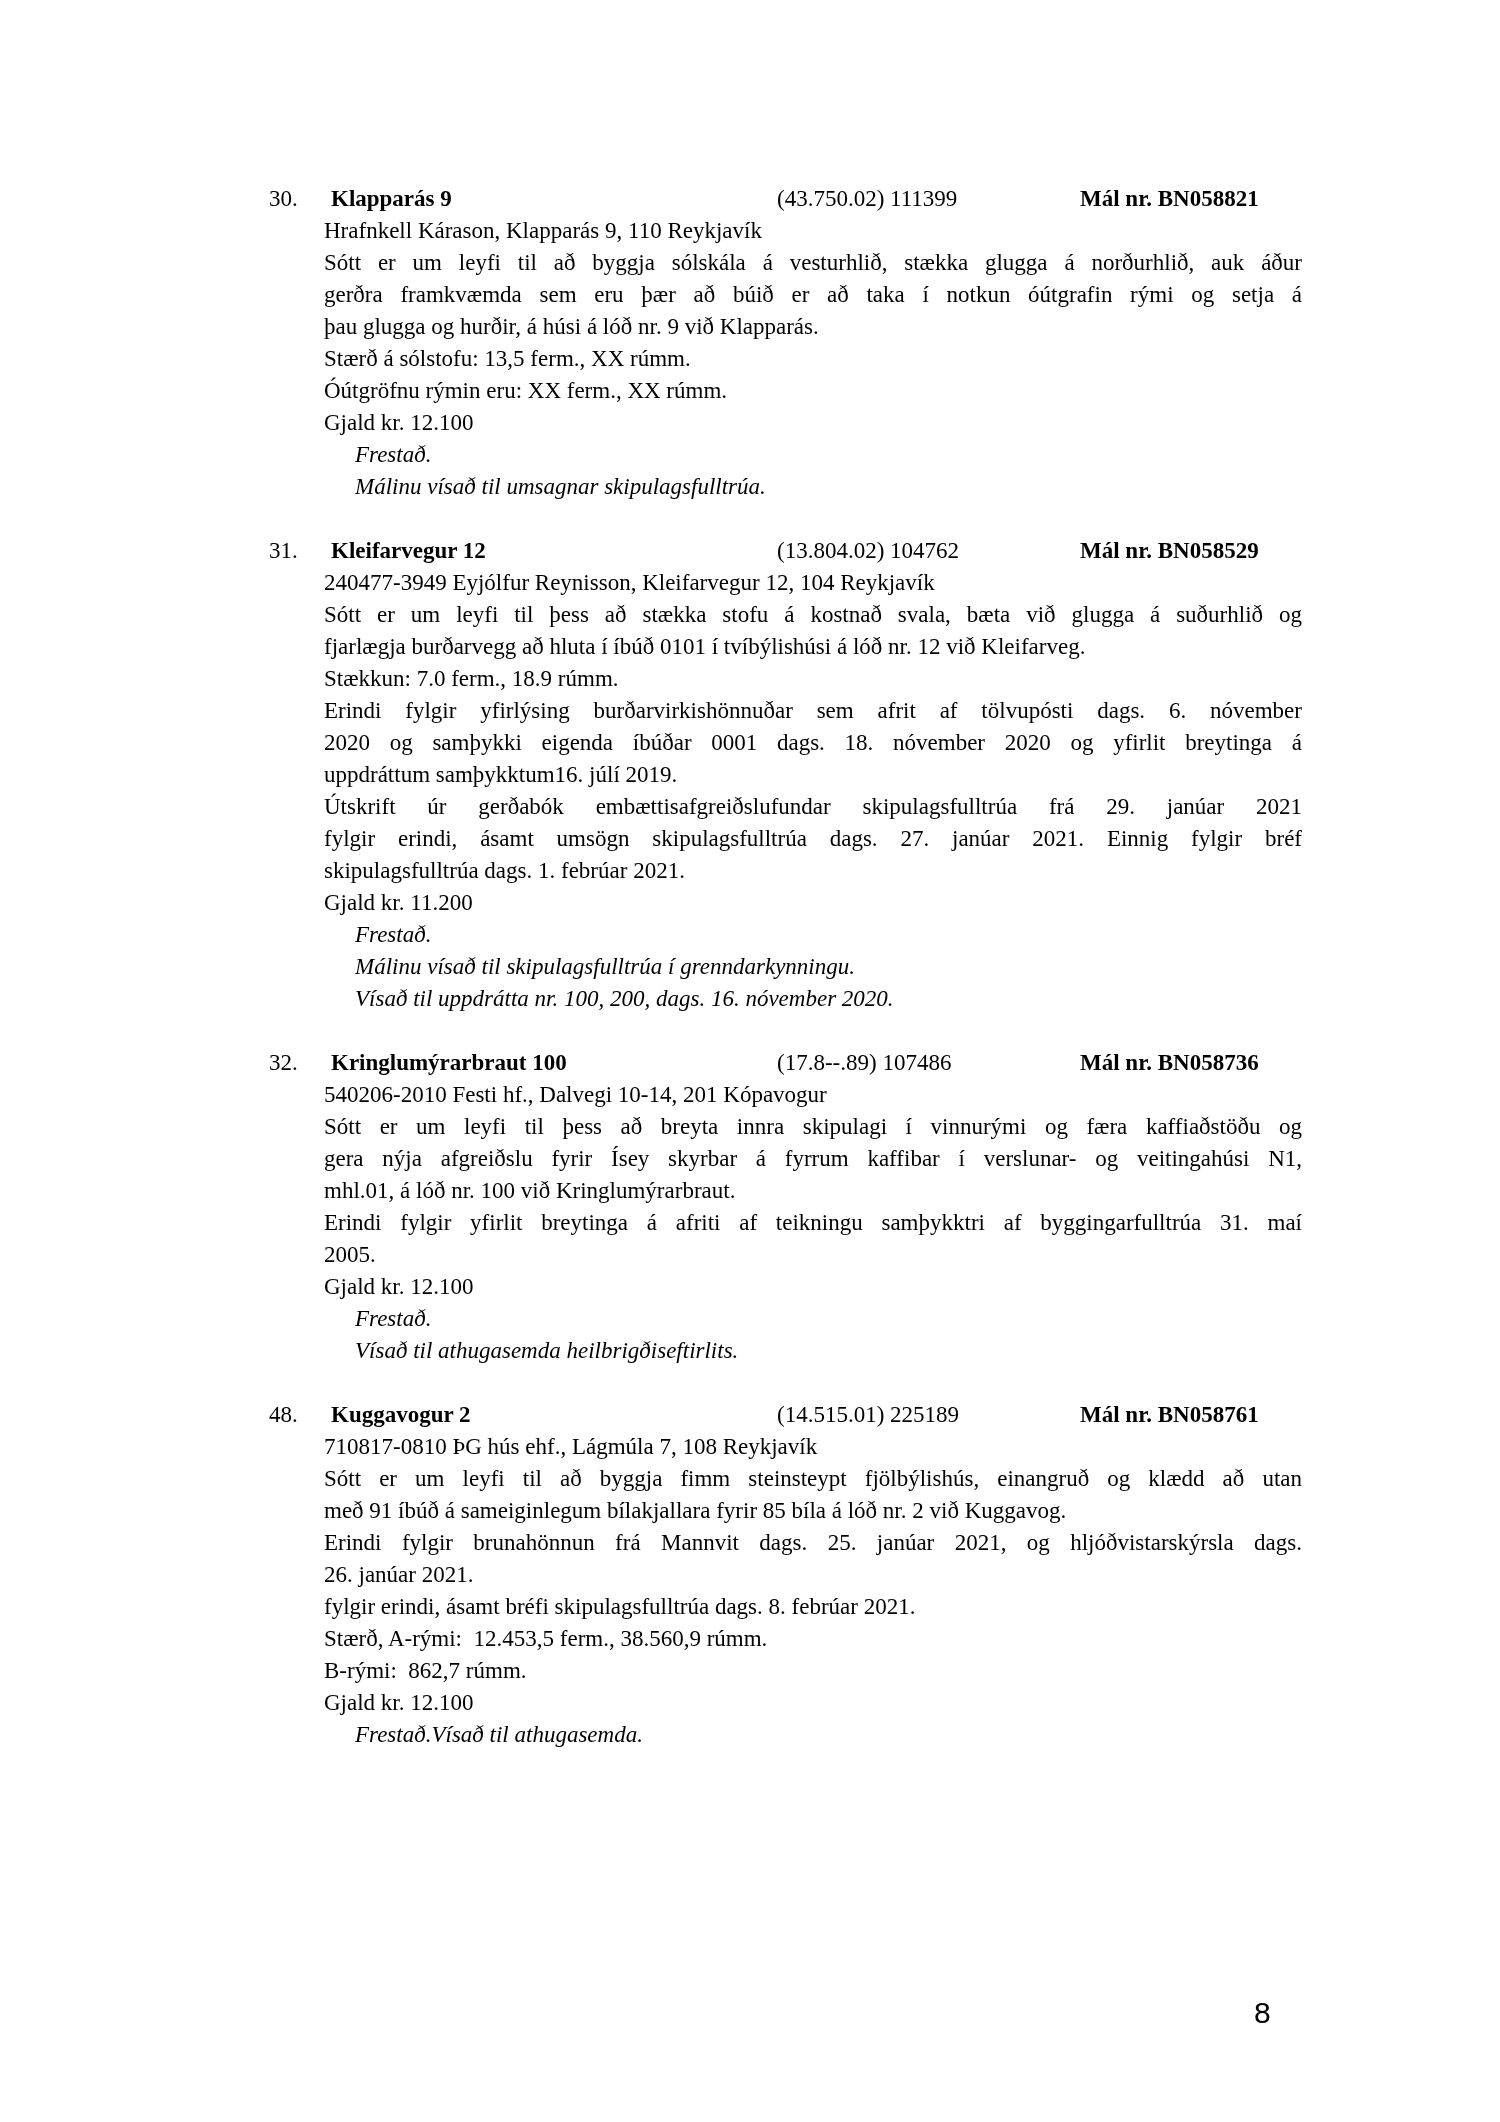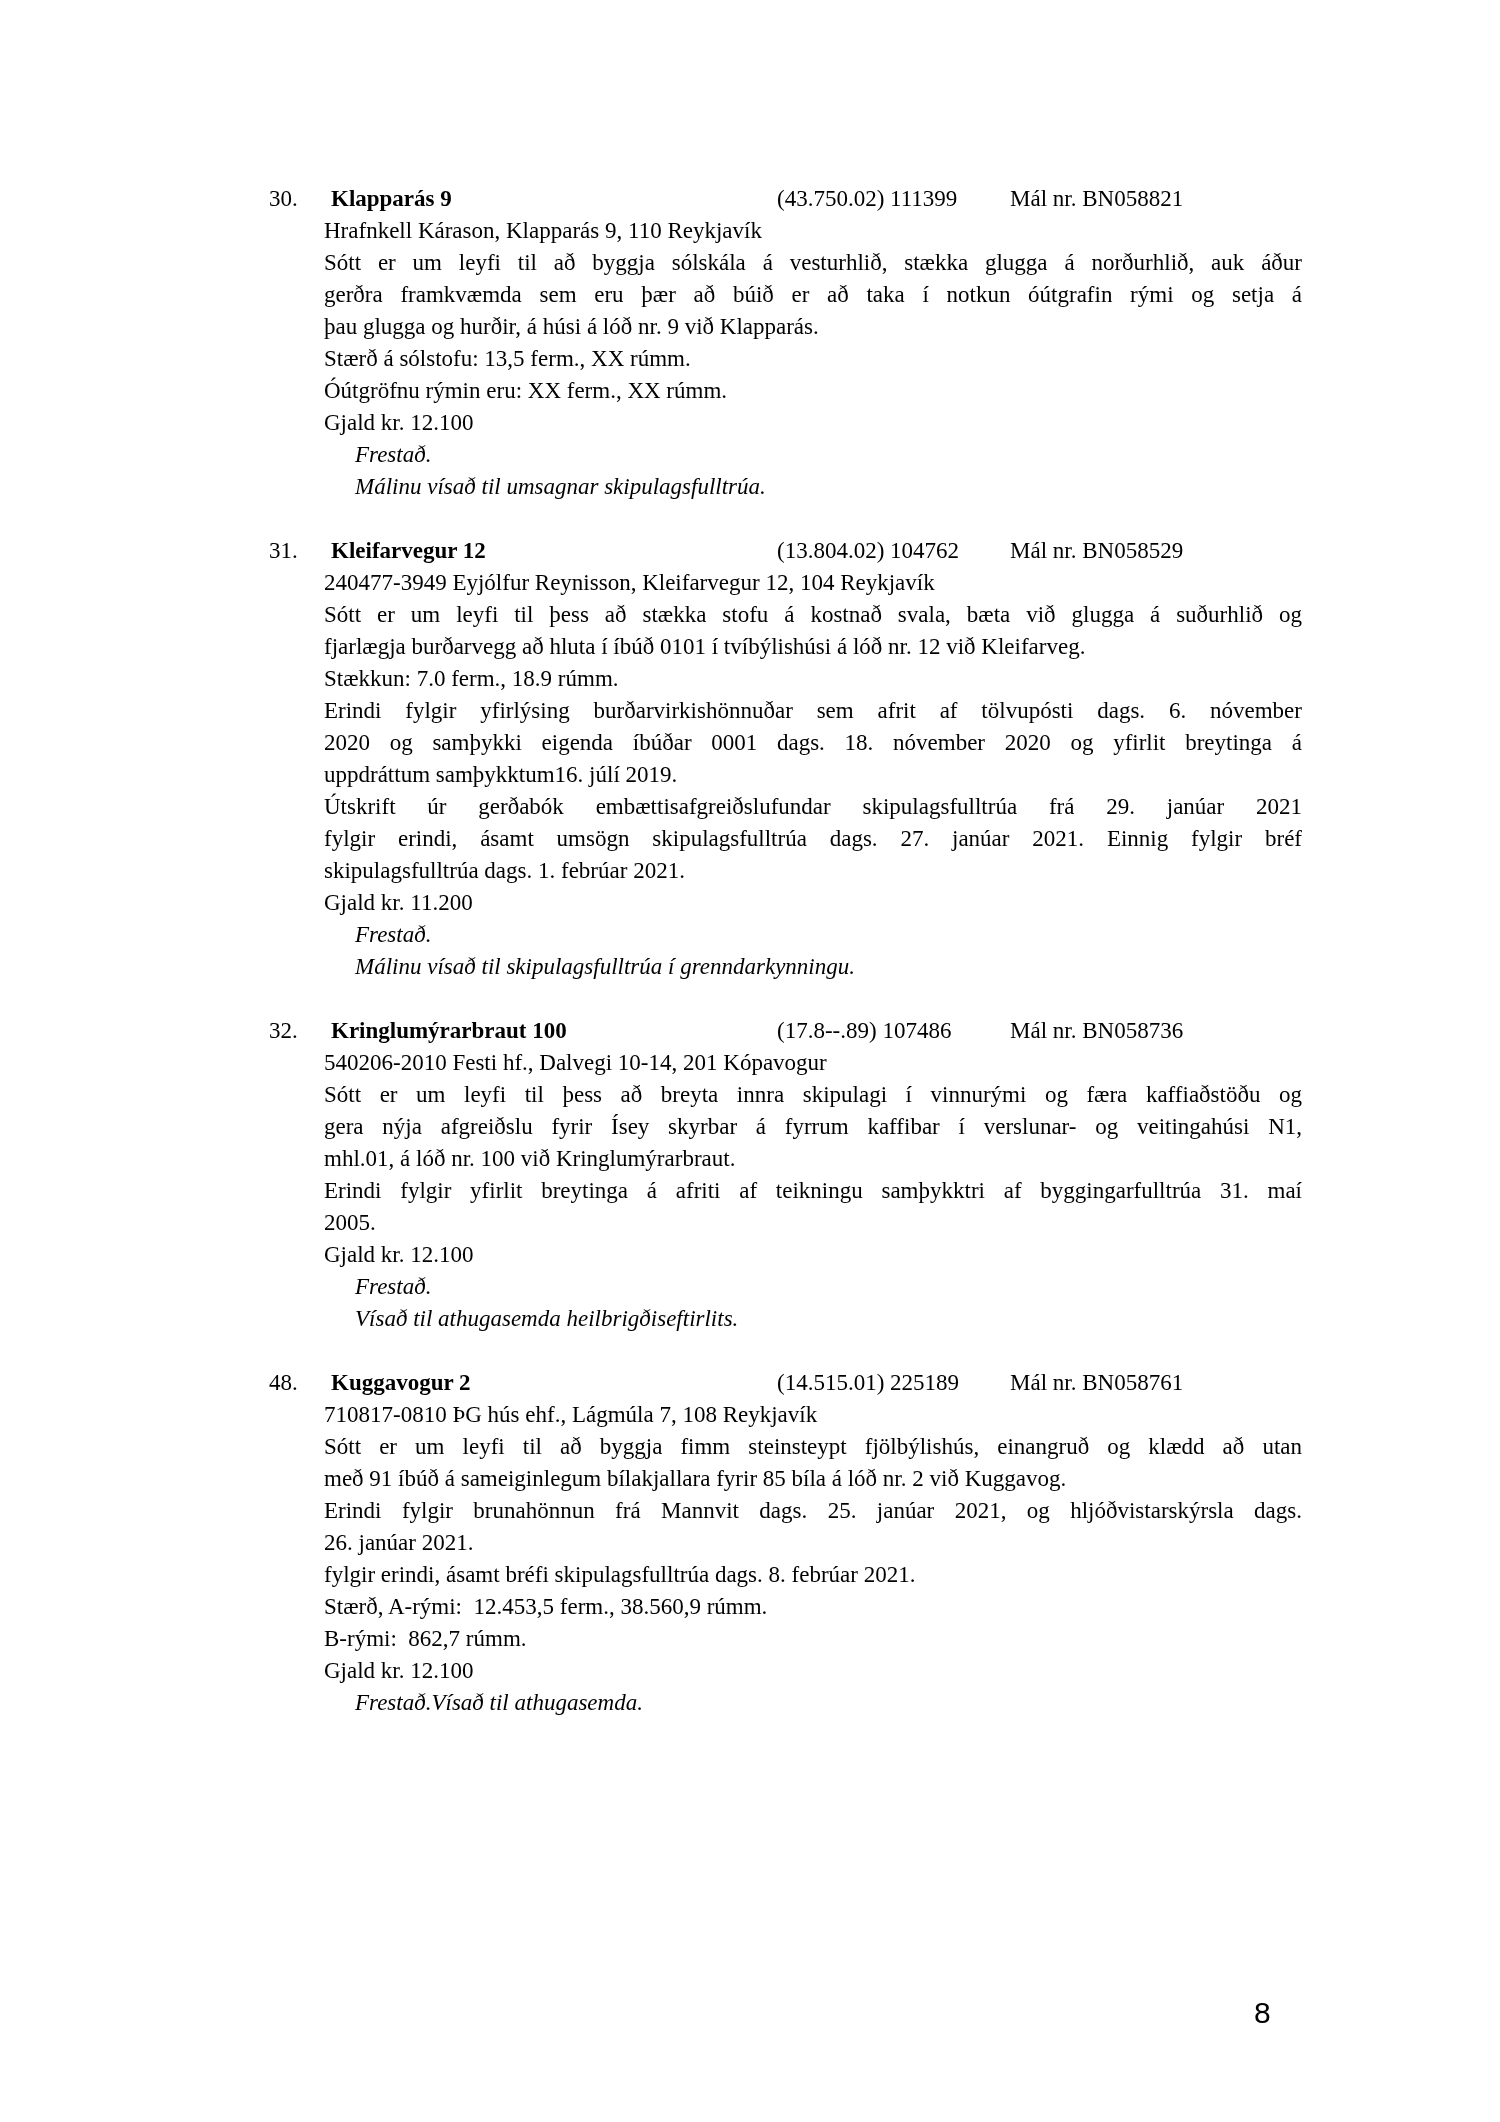--- a/index.html
+++ b/index.html
@@ -13,21 +13,21 @@
     font-size:23px;
     line-height:32px;
     overflow:hidden;
   }
   #items{position:absolute;top:183px;left:0;width:1500px;}
   .item{margin-bottom:32px;padding-left:24px;}
   .ihead{position:relative;height:32px;}
   .num{position:absolute;left:245px;top:0;}
   .ititle{position:absolute;left:307px;top:0;font-weight:bold;}
   .icode{position:absolute;left:753px;top:0;}
-  .icase{position:absolute;left:986px;top:0;}
+  .icase{position:absolute;left:1056px;top:0;font-weight:bold;}
   .lines{margin-left:300px;width:978px;}
   .line{white-space:pre-wrap;}
   .line.j{text-align:justify;text-align-last:justify;}
   .line.i{font-style:italic;margin-left:31px;}
   .pagenum{
     position:absolute;
     left:1254px;
     top:1997px;
     font-family:"Liberation Sans","DejaVu Sans",sans-serif;
     font-size:30px;
@@ -73,20 +73,21 @@
           <div class="line">Stækkun: 7.0 ferm., 18.9 rúmm.</div>
           <div class="line j">Erindi fylgir yfirlýsing burðarvirkishönnuðar sem afrit af tölvupósti dags. 6. nóvember</div>
           <div class="line j">2020 og samþykki eigenda íbúðar 0001 dags. 18. nóvember 2020 og yfirlit breytinga á</div>
           <div class="line">uppdráttum samþykktum16. júlí 2019.</div>
           <div class="line j">Útskrift úr gerðabók embættisafgreiðslufundar skipulagsfulltrúa frá 29. janúar 2021</div>
           <div class="line j">fylgir erindi, ásamt umsögn skipulagsfulltrúa dags. 27. janúar 2021. Einnig fylgir bréf</div>
           <div class="line">skipulagsfulltrúa dags. 1. febrúar 2021.</div>
           <div class="line">Gjald kr. 11.200</div>
           <div class="line i">Frestað.</div>
           <div class="line i">Málinu vísað til skipulagsfulltrúa í grenndarkynningu.</div>
+          <div class="line i">Vísað til uppdrátta nr. 100, 200, dags. 16. nóvember 2020.</div>
         </div>
   </section>
 
   <section class="item">
     <div class="ihead">
       <span class="num">32.</span>
       <span class="ititle">Kringlumýrarbraut 100</span>
       <span class="icode">(17.8--.89) 107486</span>
       <span class="icase">Mál nr. BN058736</span>
     </div>

